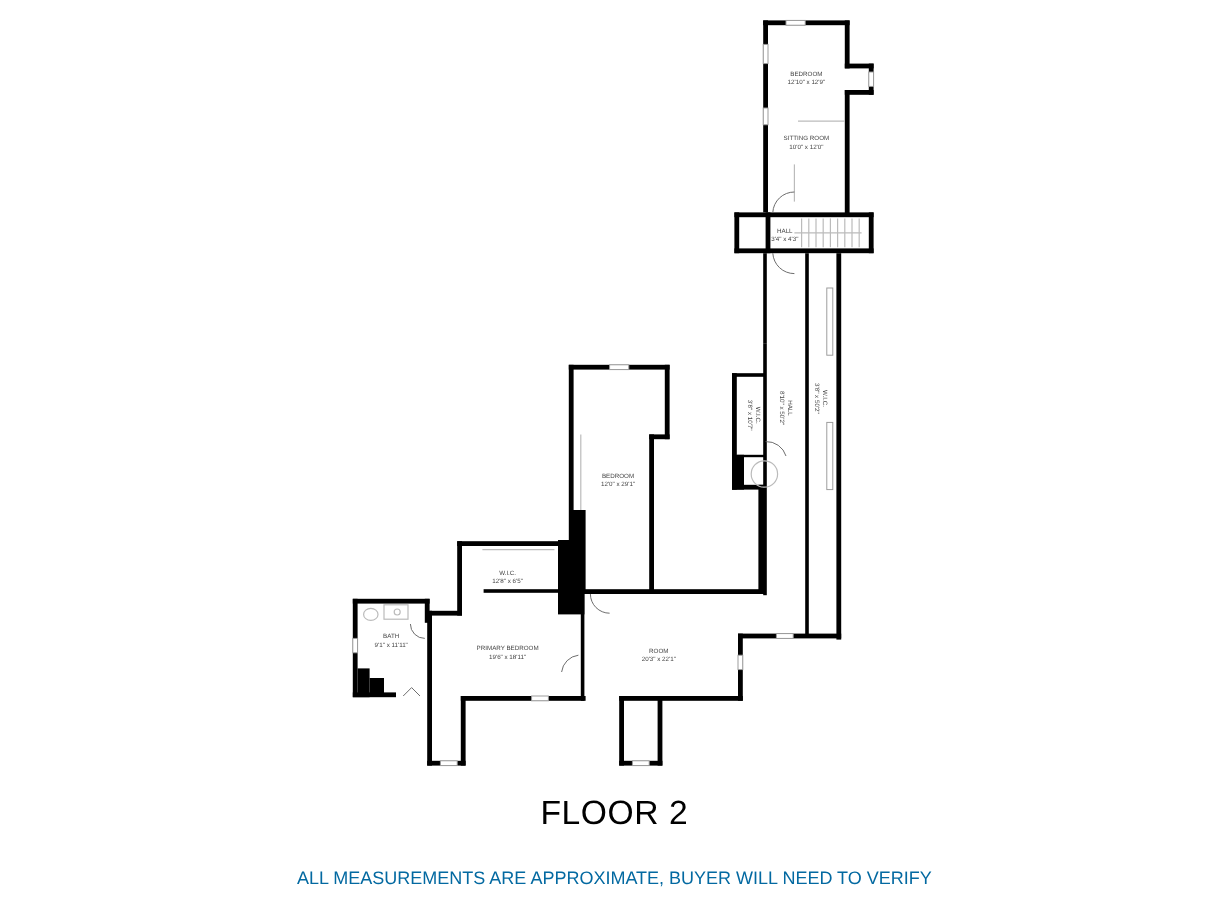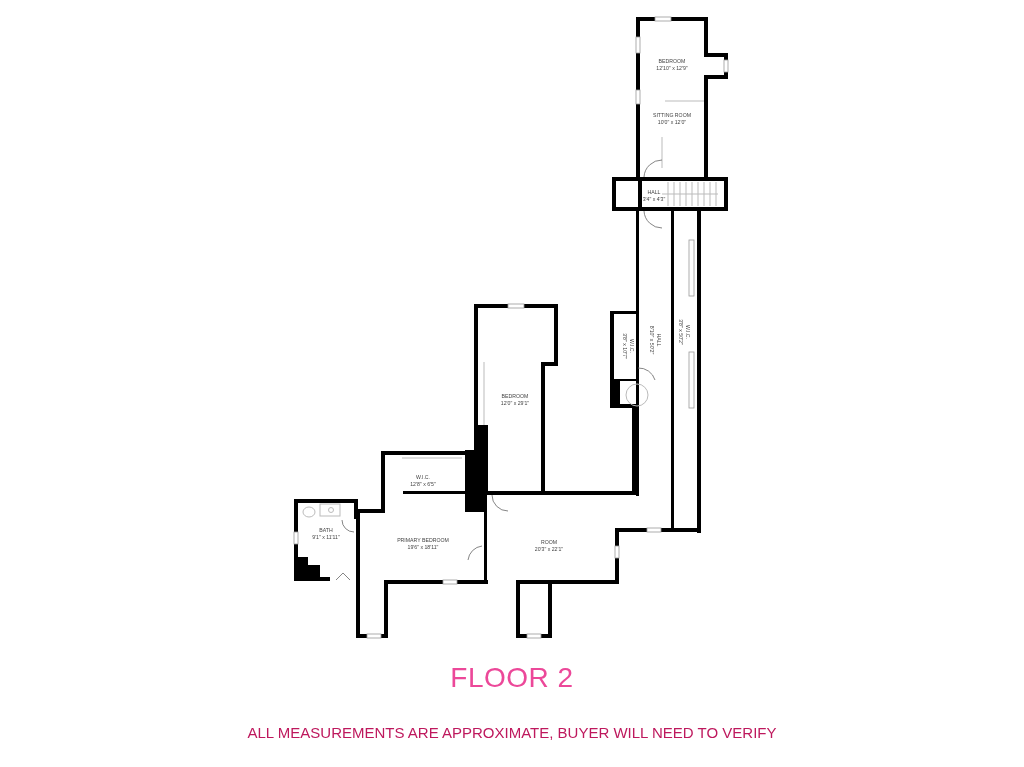--- a/index.html
+++ b/index.html
@@ -3,22 +3,22 @@
   <meta charset="utf-8">
   <style>
     html, body { margin: 0; padding: 0; background: #ffffff; }
     body { width: 1024px; height: 767px; position: relative; overflow: hidden; font-family: "Liberation Sans", sans-serif; }
     #plan { position: absolute; left: 0; top: 0; width: 1024px; height: 767px; }
     .wall { fill: #000; }
     .lbl { font-family: "Liberation Sans", sans-serif; font-size: 5.2px; fill: #444; text-anchor: middle; }
     .win { fill: #fff; stroke: #999; stroke-width: 0.8; }
     .thin { stroke: #bbb; stroke-width: 1; fill: none; }
     .door { stroke: #666; stroke-width: 0.8; fill: none; }
-    .floor-title { position: absolute; left: 0; width: 1024px; top: 662px; text-align: center; font-size: 28px; color: #ec4899; letter-spacing: 0.5px; }
-    .disclaimer { position: absolute; left: 0; width: 1024px; top: 724px; text-align: center; font-size: 15px; color: #be185d; }
+    .floor-title { position: absolute; left: 0; width: 1024px; top: 662px; text-align: center; font-size: 28px; color: #000000; letter-spacing: 0.5px; }
+    .disclaimer { position: absolute; left: 0; width: 1024px; top: 724px; text-align: center; font-size: 15px; color: #0369a1; }
   </style>
 </head>
 <body>
 
 <svg id="plan" viewBox="0 0 1024 767">
 
   <g>
     <rect class="wall" x="636" y="17" width="72" height="4"></rect>
     <rect class="wall" x="636" y="17" width="4" height="160"></rect>
     <rect class="wall" x="704" y="17" width="4" height="40"></rect>

